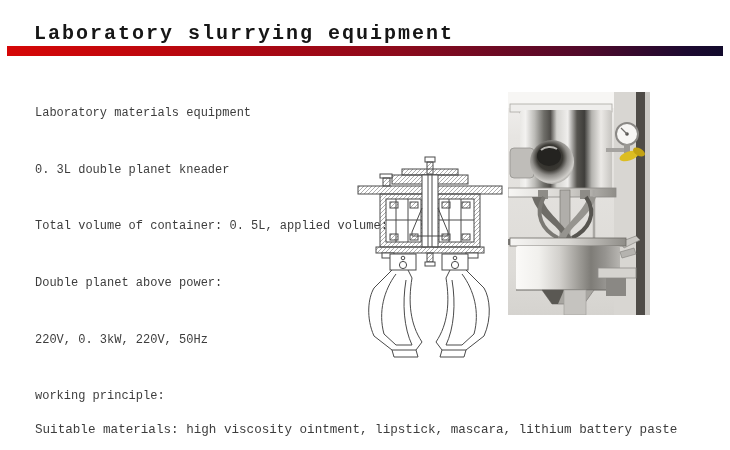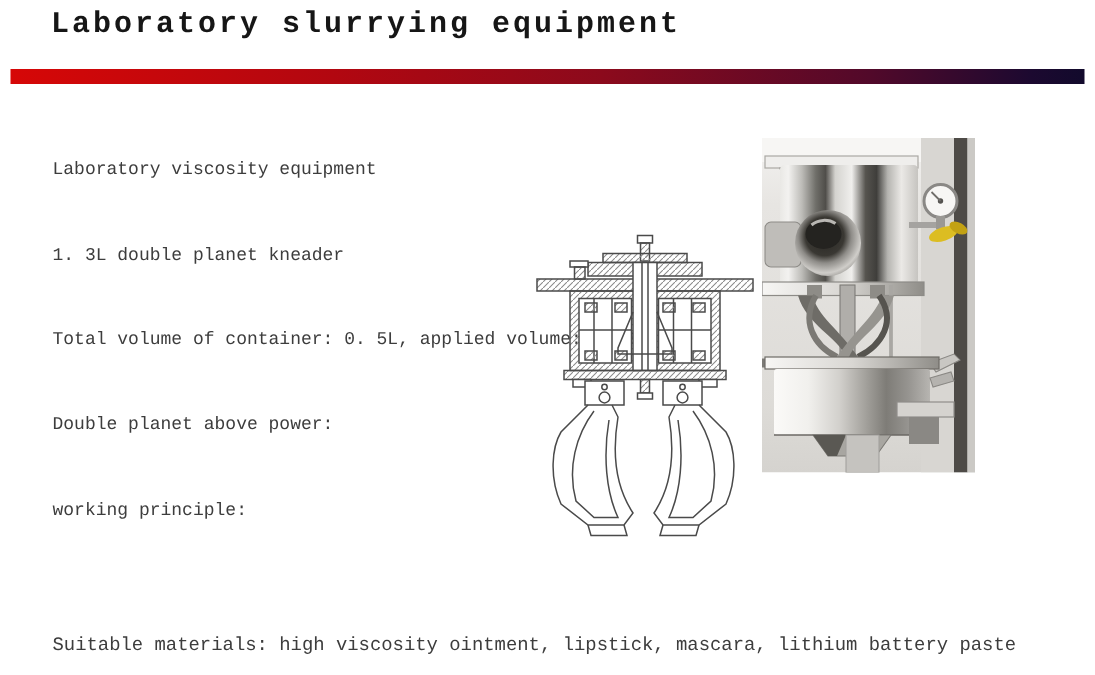--- a/index.html
+++ b/index.html
@@ -2,21 +2,21 @@
 <html><head>
 <meta charset="utf-8">
 <style>
   html,body{margin:0;padding:0;}
   body{
     width:730px;height:450px;position:relative;overflow:hidden;
     background:#ffffff;
     font-family:"Liberation Mono","DejaVu Sans Mono",monospace;
   }
   .page-title{
-    position:absolute;left:34px;top:5px;
+    position:absolute;left:34px;top:22px;
     font-size:20px;font-weight:700;letter-spacing:2px;
     color:#161616;white-space:nowrap;
   }
   .accent-bar{
     position:absolute;left:7px;top:46px;width:716px;height:10px;
     background:linear-gradient(90deg,#d60707 0%,#b20710 30%,#8c0a1c 55%,#52092a 80%,#1c0930 95%,#120a2c 100%);
   }
   .specs{
     position:absolute;left:35px;top:66px;
     font-size:12px;line-height:18.9px;color:#3d3d3d;
@@ -30,24 +30,25 @@
   .diagram{position:absolute;left:350px;top:152px;width:160px;height:215px;}
   .photo{position:absolute;left:508px;top:92px;width:142px;height:223px;}
 </style>
 </head>
 <body>
 
 <div class="page-title">Laboratory slurrying equipment</div>
 <div class="accent-bar"></div>
 
 <div class="specs">
-  <div>Laboratory viscosity equipment</div>
-  <div>1. 3L double planet kneader</div>
+  <div>Laboratory materials equipment</div>
+  <div>0. 3L double planet kneader</div>
   <div>Total volume of container: 0. 5L, applied volume: 0. 3L</div>
   <div>Double planet above power:</div>
+  <div>220V, 0. 3kW, 220V, 50Hz</div>
   <div>working principle:</div>
   
   
   
   
   
   
 </div>
 
 <div class="footer-text">

